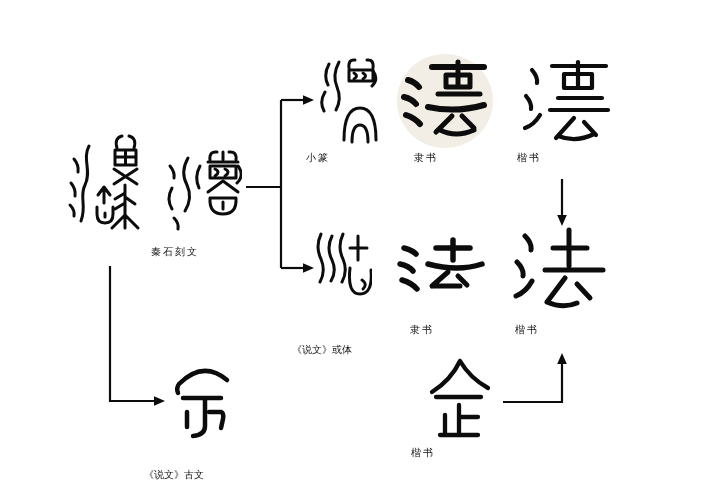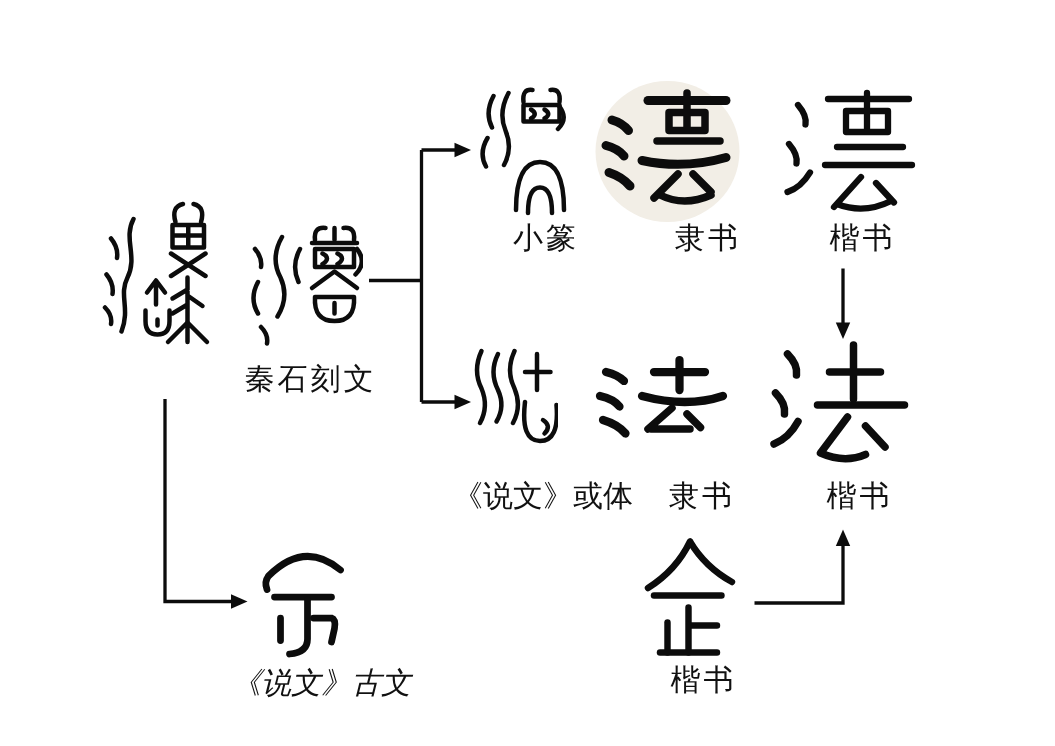--- a/index.html
+++ b/index.html
@@ -2,44 +2,44 @@
 <html><head>
 <meta charset="utf-8">
 <style>
   html,body{margin:0;padding:0;background:#ffffff;}
   body{width:703px;height:497px;overflow:hidden;font-family:"DejaVu Sans",sans-serif;}
   .stage{position:relative;width:703px;height:497px;background:#ffffff;}
   .connectors{position:absolute;left:0;top:0;width:703px;height:497px;}
   .node{position:absolute;margin:0;padding:0;}
   .node svg{display:block;width:100%;height:100%;}
   .ink{stroke:#0c0c0c;fill:none;stroke-linecap:round;stroke-linejoin:round;}
-  .lbl{position:absolute;font-size:20px;color:#111111;text-align:right;
+  .lbl{position:absolute;font-size:10px;color:#111111;text-align:left;
        letter-spacing:2px;white-space:nowrap;line-height:18px;}
-  .lbl-wide{letter-spacing:0;}
+  .lbl-wide{letter-spacing:0;margin-top:20px;}
   
   .g-jinwen   {left:64px;  top:133px; width:78px;  height:102px;}
   .g-qinshike {left:160px; top:148px; width:82px;  height:92px;}
   .g-xiaozhuan{left:318px; top:56px;  width:60px;  height:92px;}
   .g-lishu-la {left:396px; top:52px;  width:98px;  height:98px;}
   .g-kaishu-la{left:516px; top:54px;  width:98px;  height:98px;}
   .g-huoti    {left:312px; top:228px; width:60px;  height:82px;}
   .g-lishu-fa {left:394px; top:236px; width:92px;  height:64px;}
   .g-kaishu-fa{left:507px; top:222px; width:104px; height:96px;}
   .g-guwen    {left:167px; top:356px; width:68px;  height:90px;}
   .g-kaishu-qi{left:414px; top:355px; width:88px;  height:87px;}
   
   .l-jinwen   {left:64px;  top:243px; width:80px;}
   .l-qinshike {left:151px; top:243px; width:100px;}
   .l-xiaozhuan{left:306px; top:149px; width:80px;}
   .l-lishu-la {left:414px; top:149px; width:80px;}
   .l-kaishu-la{left:517px; top:149px; width:80px;}
   .l-huoti    {left:292px; top:321px; width:130px;}
   .l-lishu-fa {left:410px; top:321px; width:80px;}
   .l-kaishu-fa{left:515px; top:321px; width:80px;}
-  .l-guwen    {left:144px; top:446px; width:130px;font-style:italic;}
+  .l-guwen    {left:144px; top:446px; width:130px;}
   .l-kaishu-qi{left:411px; top:444px; width:80px;}
 </style>
 </head>
 <body>
 
 <div class="stage">
 
   <svg class="connectors" viewBox="0 0 703 497" xmlns="http://www.w3.org/2000/svg">
     <g stroke="#0c0c0c" stroke-width="2.2" fill="none">
       <path d="M246,187 H281"></path>

